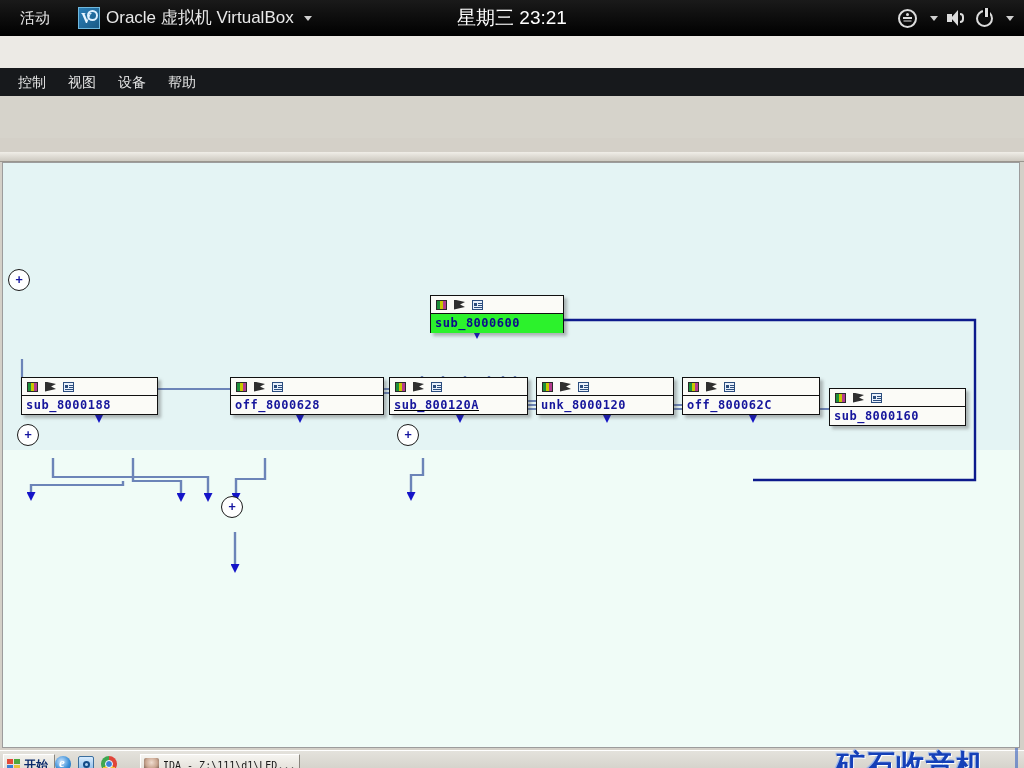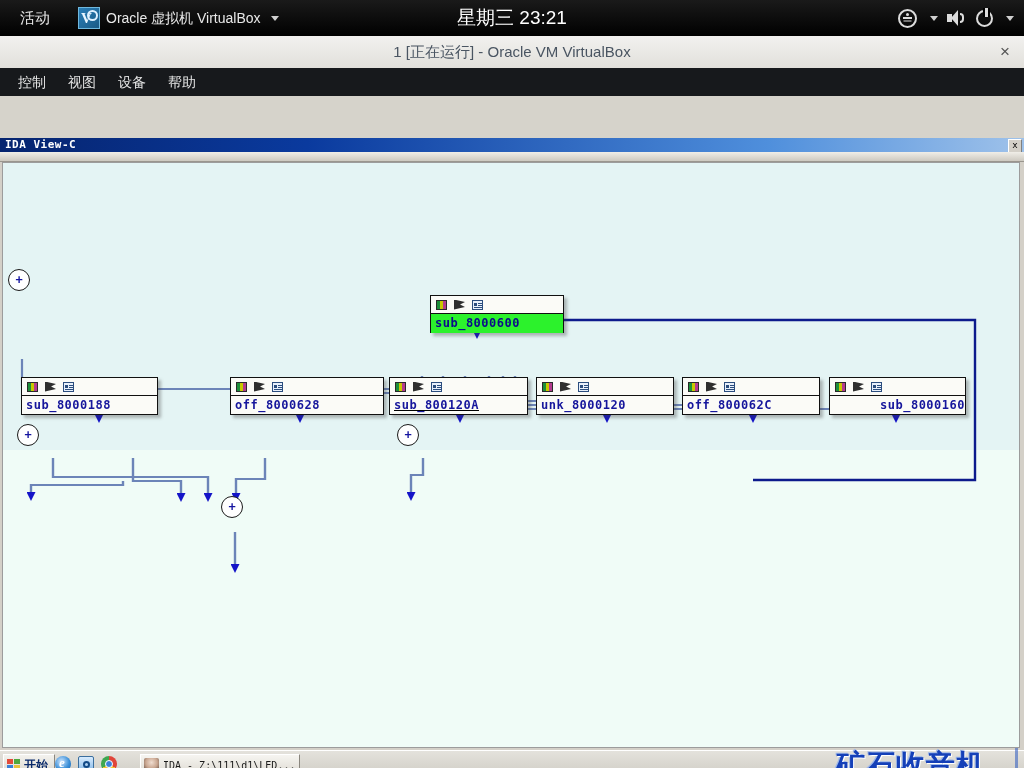--- a/index.html
+++ b/index.html
@@ -30,21 +30,21 @@
     border:1px solid #6fb8de;box-sizing:border-box;
   }
   .vbox-icon .v{
     position:absolute;left:2px;top:1px;color:#eaf6ff;font-size:15px;
     font-weight:bold;line-height:18px;font-family:"Liberation Serif",serif;
   }
   .vbox-icon .o{
     position:absolute;left:8px;top:2px;width:11px;height:11px;border-radius:50%;
     border:2px solid #dff1ff;box-sizing:border-box;
   }
-  .gnome-apptitle{color:#e8e8e8;font-size:14px;}
+  .gnome-apptitle{color:#e8e8e8;font-size:17px;}
   .caret{
     width:0;height:0;border-left:4px solid transparent;border-right:4px solid transparent;
     border-top:5px solid #cfcfcf;display:inline-block;margin-left:4px;
   }
   .gnome-clock{
     position:absolute;left:0;top:0;width:1024px;height:36px;line-height:36px;
     text-align:center;font-size:19px;color:#ffffff;pointer-events:none;
   }
   .gnome-right{
     position:absolute;right:10px;top:0;height:36px;
@@ -260,40 +260,32 @@
           <span class="cone"></span>
           <span class="w1"></span>
       </span>
       <span class="ico-pow"></span>
       <span class="caret"></span>
     </div>
   </div>
 
   <div class="vbox-win">
 
-    <div class="vbox-titlebar">
-      <div class="vbox-title">1 [正在运行] - Oracle VM VirtualBox</div>
-      <div class="vbox-close">×</div>
-    </div>
 
     <div class="vbox-menubar">
       <div class="vbox-menu-item">控制</div>
       <div class="vbox-menu-item">视图</div>
       <div class="vbox-menu-item">设备</div>
       <div class="vbox-menu-item">帮助</div>
     </div>
 
     <div class="guest">
 
       <div class="ida-child">
 
-        <div class="ida-titlebar">
-          <div class="ida-title-text">IDA View-C</div>
-          <div class="ida-close">x</div>
-        </div>
 
         <div class="ida-sepbar"></div>
 
         <div class="graph-canvas">
           <div class="graph-band"></div>
 
           <svg class="graph-svg" width="1018" height="586">
             <defs>
               <marker id="ah" markerWidth="9" markerHeight="9" refX="1" refY="4.5" orient="auto" markerUnits="userSpaceOnUse">
                 <path d="M0,0 L9,4.5 L0,9 z" fill="#1414c8"></path>
@@ -397,21 +389,21 @@
 
       <div class="gnode" style="left:682px;top:281px;width:138px;height:38px;">
         <div class="gnode-head">
           <span class="ni ni-palette"></span>
           <span class="ni ni-flag"></span>
           <span class="ni ni-card"></span>
         </div>
         <div class="gnode-label">off_800062C</div>
       </div>
 
-      <div class="gnode" style="left:829px;top:281px;width:137px;height:38px;text-align:right;">
+      <div class="gnode" style="left:829px;top:292px;width:137px;height:38px;">
         <div class="gnode-head">
           <span class="ni ni-palette"></span>
           <span class="ni ni-flag"></span>
           <span class="ni ni-card"></span>
         </div>
         <div class="gnode-label">sub_8000160</div>
       </div>
 
 
       <div class="expander" style="left:8px;top:173px;">+</div>

